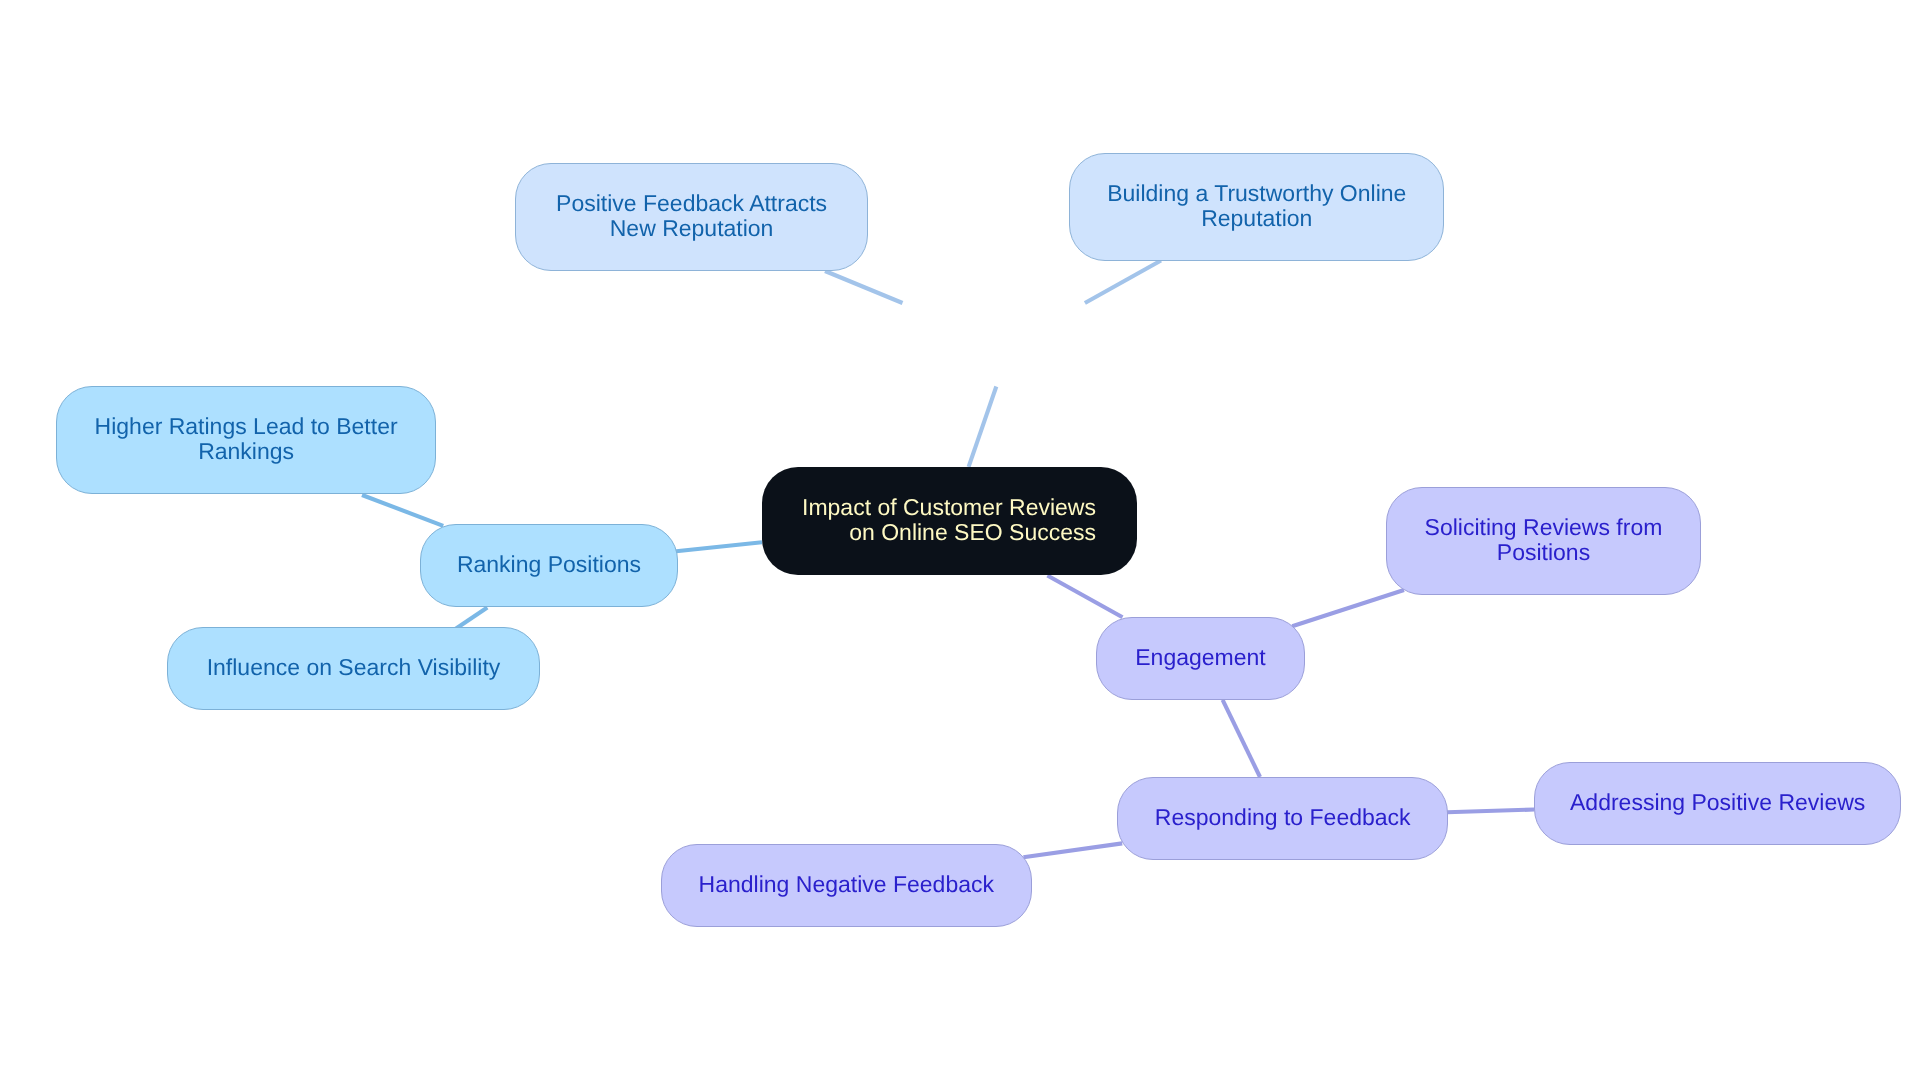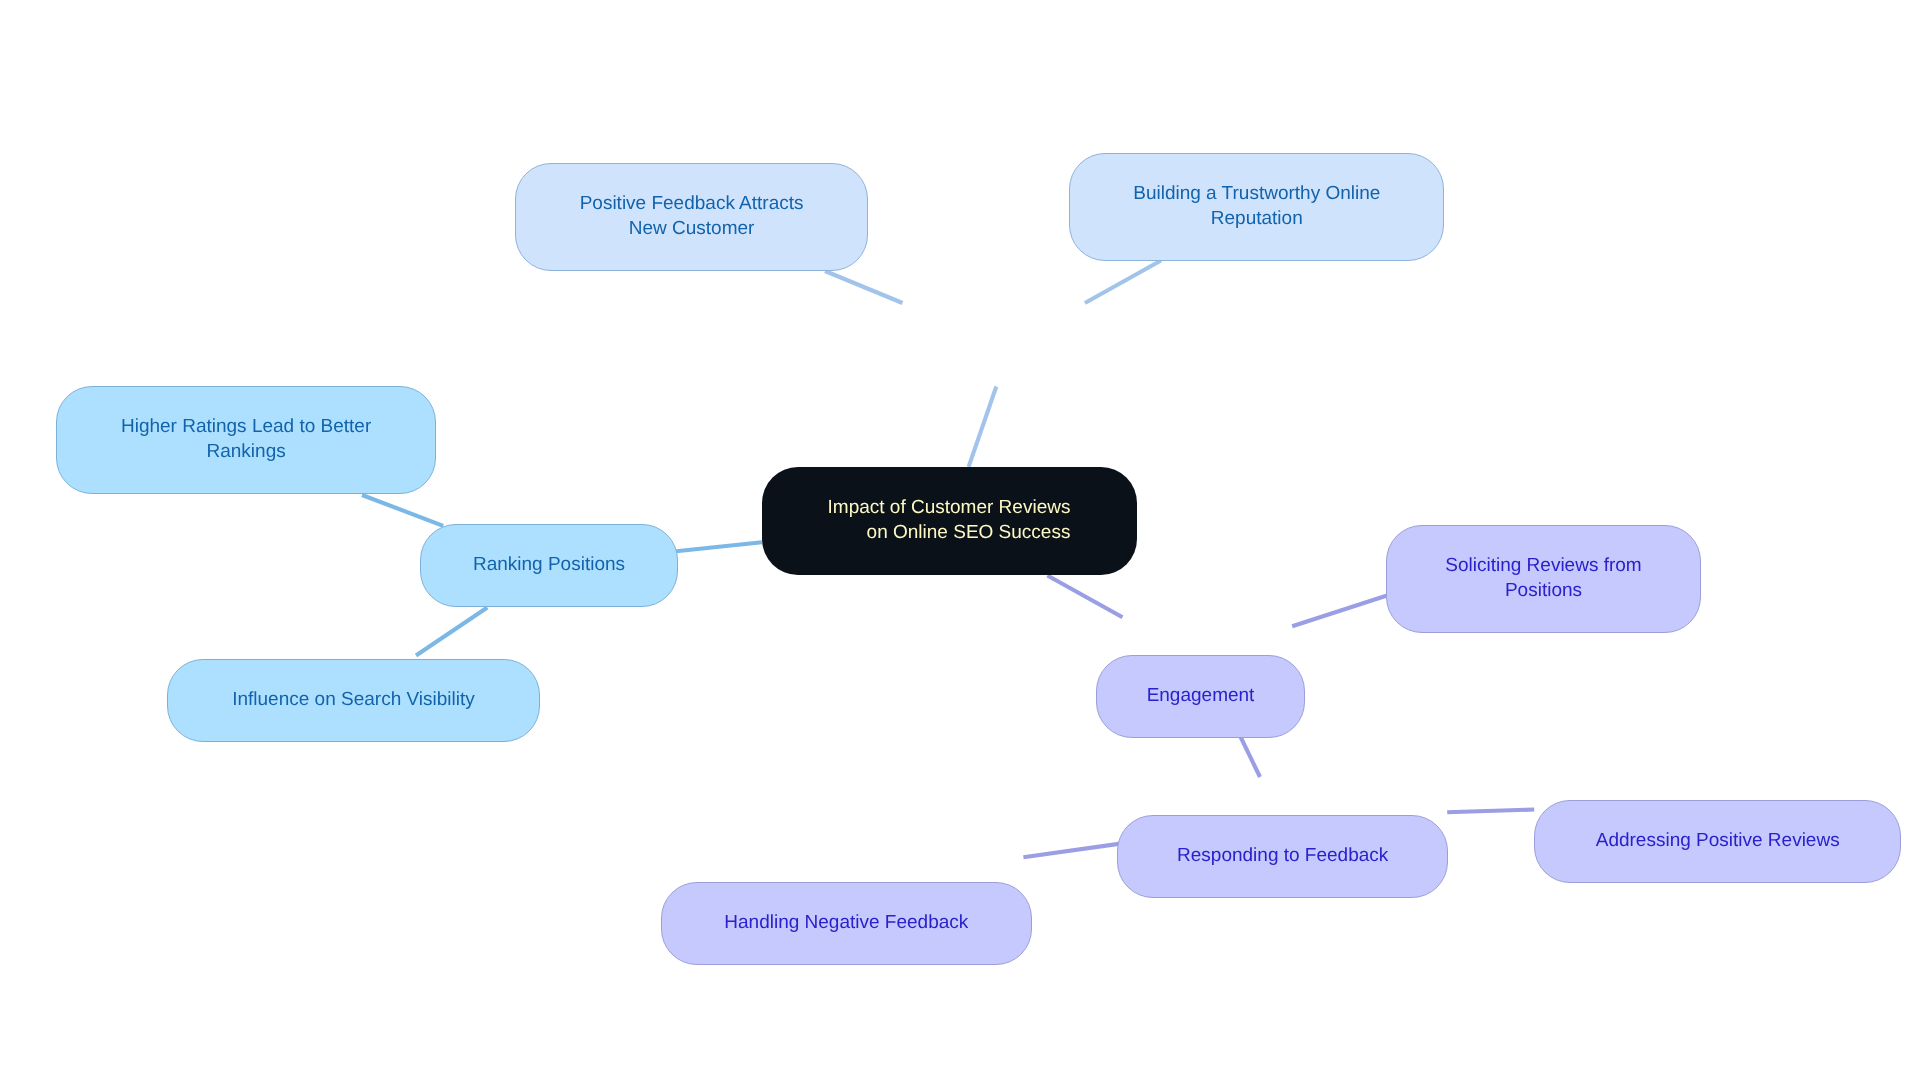--- a/index.html
+++ b/index.html
@@ -4,27 +4,27 @@
 <title>Impact of Customer Reviews on Local SEO Success</title>
 <style>
 html,body{margin:0;padding:0;}
 body{width:1920px;height:1083px;background:#ffffff;overflow:hidden;
   font-family:"Liberation Sans",sans-serif;
   -webkit-font-smoothing:antialiased;text-rendering:geometricPrecision;}
 #mindmap-canvas{position:relative;width:1920px;height:1083px;background:#ffffff;}
 #edge-layer{position:absolute;left:0;top:0;width:1920px;height:1083px;pointer-events:none;}
 .node{position:absolute;box-sizing:border-box;display:flex;align-items:center;
   justify-content:center;text-align:center;white-space:nowrap;
-  font-size:19px;line-height:25px;border-radius:36px;}
+  font-size:23px;line-height:25px;border-radius:36px;}
 .node .node-label{display:block;transform:translateY(-1.2px);}
 .node .node-label .line{display:block;}
 .node.root{background:#0b1119;color:#fef9c3;border:none;text-align:right;}
 .node.branch-blue{background:#cfe3fd;color:#1263ab;border:1.4px solid #8eb3d8;}
 .node.branch-sky{background:#ade0ff;color:#1263ab;border:1.4px solid #7cb1d7;}
-.node.branch-violet{background:#c6c9fd;color:#2a20cc;border:1.4px solid #9b9fd9;margin-top:38px;}
+.node.branch-violet{background:#c6c9fd;color:#2a20cc;border:1.4px solid #9b9fd9;}
 </style>
 </head>
 <body>
 
 <div id="mindmap-canvas">
   <svg id="edge-layer" viewBox="0 0 1920 1083" xmlns="http://www.w3.org/2000/svg">
       <line x1="968.6" y1="466.9" x2="996.3" y2="386.5" stroke="#a3c4ea" stroke-width="4.1"></line>
       <line x1="902.5" y1="303" x2="825" y2="271" stroke="#a3c4ea" stroke-width="4.1"></line>
       <line x1="1084.9" y1="303" x2="1161" y2="260.5" stroke="#a3c4ea" stroke-width="4.1"></line>
       <line x1="762" y1="542.3" x2="676.2" y2="551.2" stroke="#7bb8e6" stroke-width="4.1"></line>
@@ -38,41 +38,41 @@
     </svg>
   <div class="node root" id="node-root" style="left:761.5px;top:466.9px;width:375px;height:108.3px;">
     <span class="node-label">
         <span class="line">Impact of Customer Reviews</span>
         <span class="line">on Online SEO Success</span>
       </span>
   </div>
   <div class="node branch-blue" id="node-positive" style="left:515.2px;top:163.4px;width:352.8px;height:107.9px;">
     <span class="node-label">
         <span class="line">Positive Feedback Attracts</span>
-        <span class="line">New Customer</span>
+        <span class="line">New Reputation</span>
       </span>
   </div>
   <div class="node branch-sky" id="node-ranking" style="left:420.2px;top:524.2px;width:257.6px;height:83.2px;">
     <span class="node-label">
         <span class="line">Ranking Positions</span>
       </span>
   </div>
   <div class="node branch-blue" id="node-building" style="left:1069.2px;top:153.2px;width:375.2px;height:108.1px;">
     <span class="node-label">
         <span class="line">Building a Trustworthy Online</span>
         <span class="line">Reputation</span>
       </span>
   </div>
   <div class="node branch-sky" id="node-higher" style="left:19.1px;top:386.4px;width:380px;height:108.1px;margin-left:37px;">
     <span class="node-label">
         <span class="line">Higher Ratings Lead to Better</span>
         <span class="line">Rankings</span>
       </span>
   </div>
-  <div class="node branch-sky" id="node-influence" style="left:167.2px;top:659px;width:372.6px;height:82.8px;">
+  <div class="node branch-sky" id="node-influence" style="left:167.2px;top:627px;width:372.6px;height:82.8px;">
     <span class="node-label">
         <span class="line">Influence on Search Visibility</span>
       </span>
   </div>
   <div class="node branch-violet" id="node-engagement" style="left:1096px;top:616.8px;width:209px;height:83px;">
     <span class="node-label">
         <span class="line">Engagement</span>
       </span>
   </div>
   <div class="node branch-violet" id="node-soliciting" style="left:1385.8px;top:487.3px;width:315.4px;height:108.1px;">

